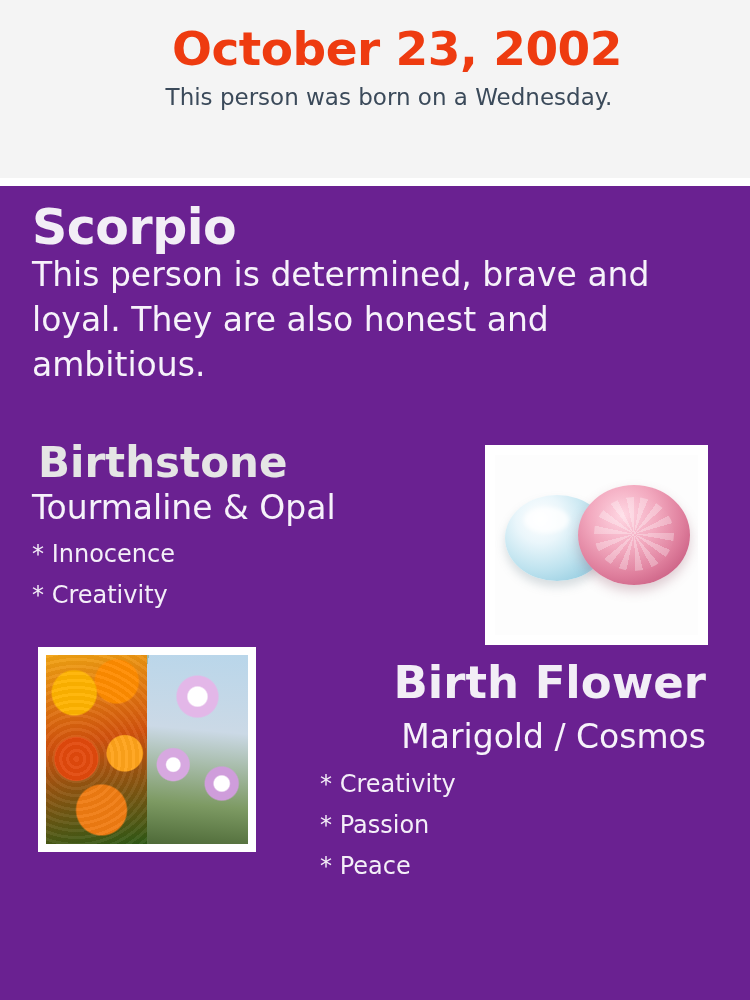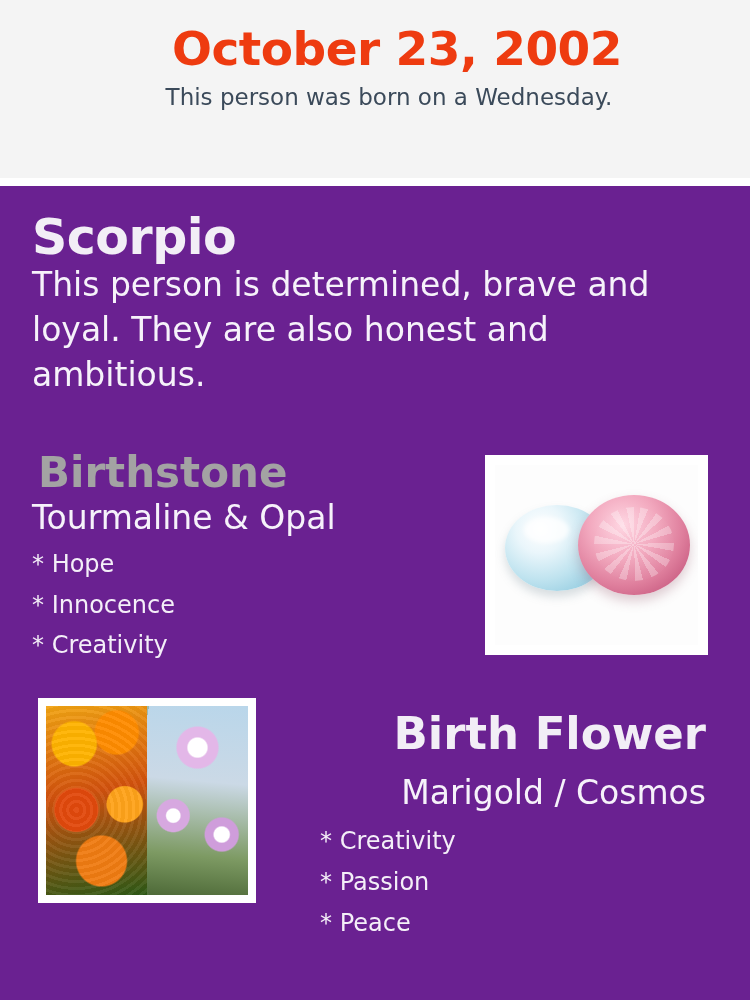--- a/index.html
+++ b/index.html
@@ -47,21 +47,21 @@
     background: #ffffff;
   }
 
   
   .panel {
     position: relative;
     width: 750px;
     height: 814px;
     background: #6a2191;
     color: #ffffff;
-    padding: 26px 32px 0 32px;
+    padding: 16px 32px 0 32px;
   }
 
   .sign-title {
     font-size: 49px;
     font-weight: bold;
     line-height: 1.05;
     letter-spacing: -0.5px;
     color: #f2eef6;
   }
   .sign-desc {
@@ -72,21 +72,21 @@
   }
 
   
   .stone-section {
     margin-top: 52px;
     position: relative;
   }
   .stone-title {
     font-size: 42px;
     font-weight: bold;
-    color: #a3a3a3;
+    color: #e5e5e5;
     margin-left: 6px;
     line-height: 1.1;
   }
   .stone-sub {
     font-size: 33px;
     color: #f6f2fa;
     margin-top: 2px;
     line-height: 1.2;
   }
   .bullet {
@@ -229,21 +229,21 @@
     font-size: 45px;
     font-weight: bold;
     color: #f2eef6;
     text-align: right;
     line-height: 1.05;
   }
   .flower-sub {
     font-size: 33px;
     color: #f6f2fa;
     text-align: right;
-    margin-top: 16px;
+    margin-top: 10px;
     line-height: 1.2;
   }
   .flower-bullets { margin-top: 14px; }
   .flower-bullets .bullet { margin-left: 38px; margin-top: 12px; }
 </style>
 </head>
 <body>
 
 <div class="header">
   <div class="header-date">October 23, 2002</div>
@@ -255,21 +255,20 @@
 <div class="panel">
 
   <div>
     <div class="sign-title">Scorpio</div>
     <div class="sign-desc">This person is determined, brave and loyal. They are also honest and ambitious.</div>
   </div>
 
   <div class="stone-section">
     <div class="stone-title">Birthstone</div>
     <div class="stone-sub">Tourmaline &amp; Opal</div>
-    <div class="bullet">* Hope</div>
     <div class="bullet">* Innocence</div>
     <div class="bullet">* Creativity</div>
 
     <div class="stone-photo">
       <div class="stone-photo-inner">
         <div class="opal"></div>
         <div class="tourmaline"></div>
       </div>
     </div>
   </div>

